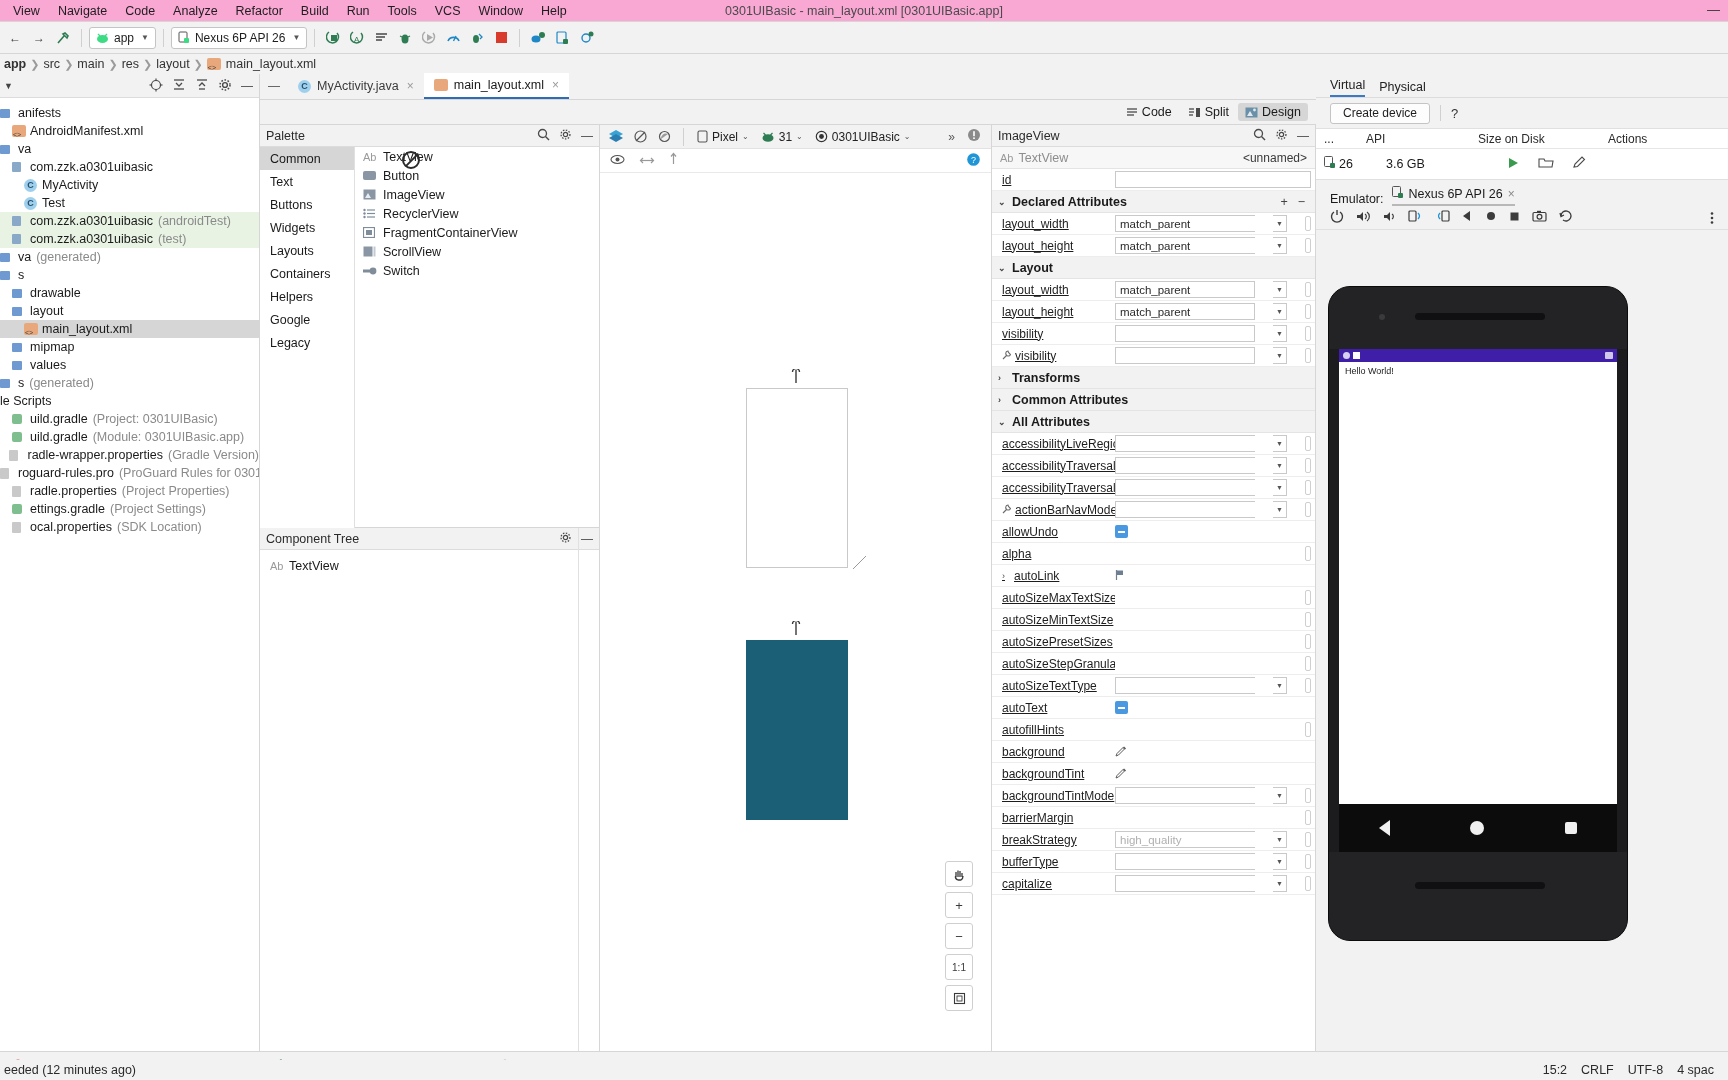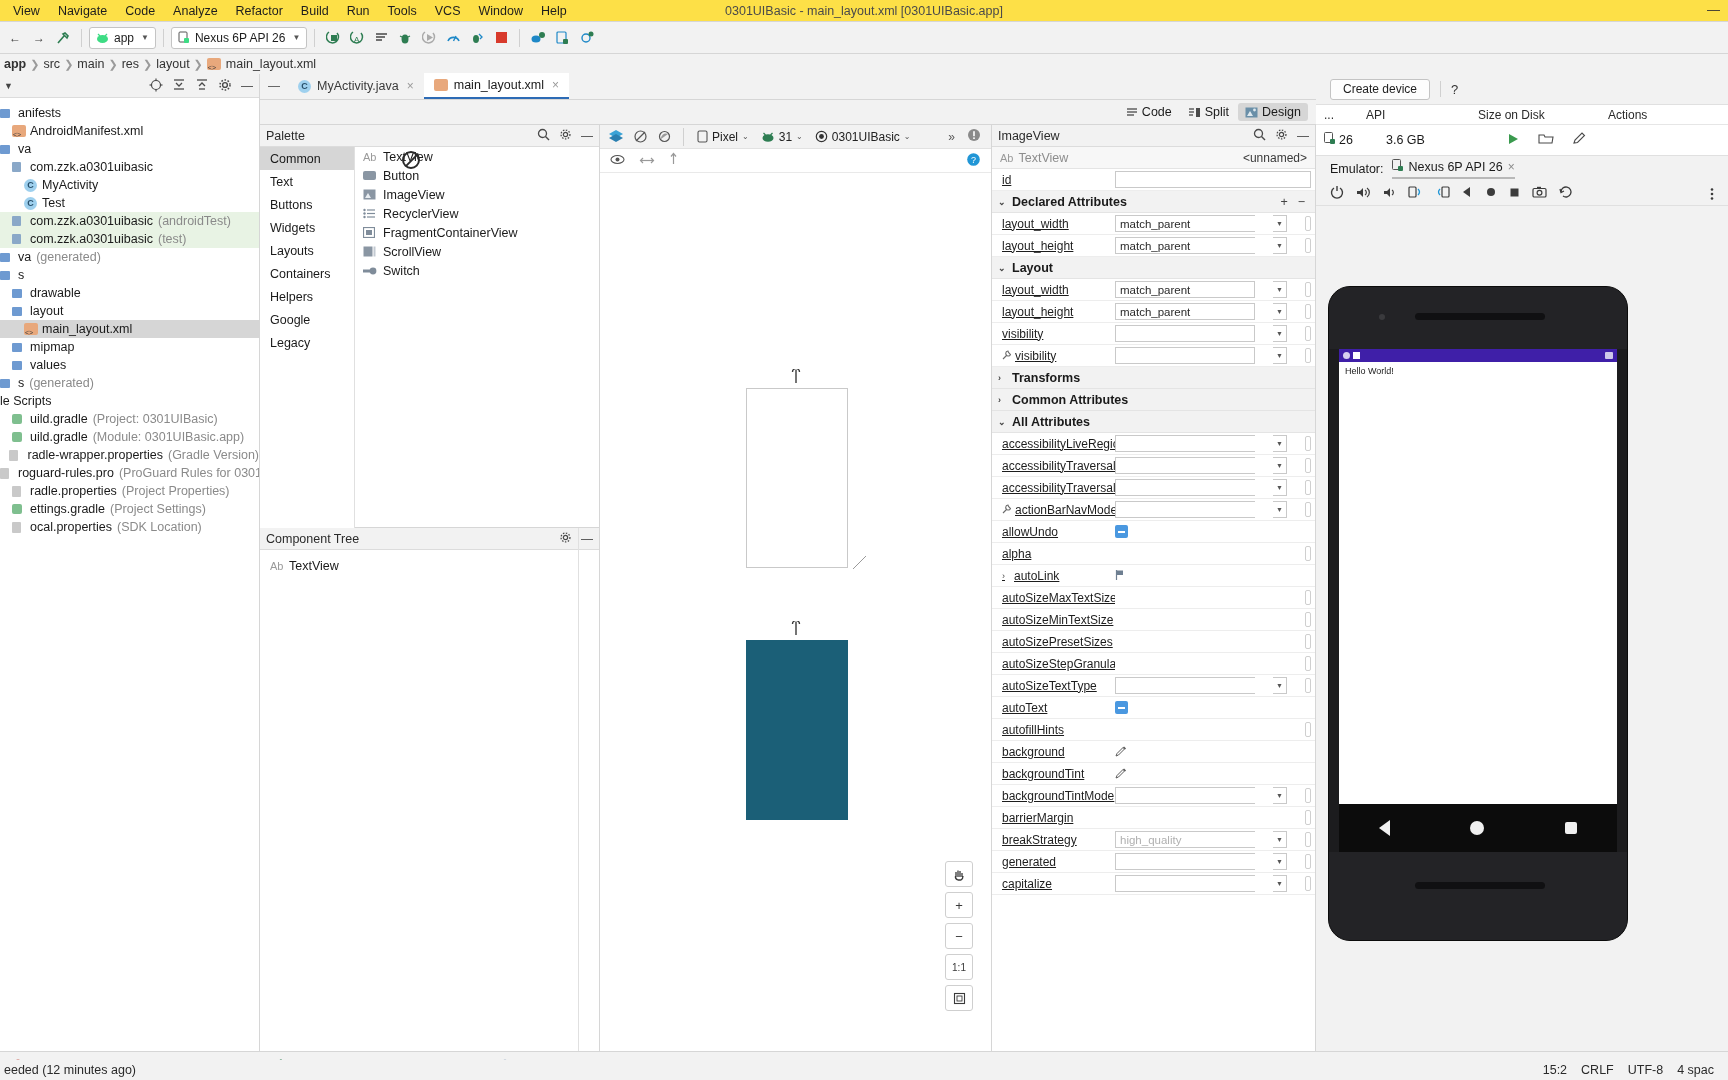--- a/index.html
+++ b/index.html
@@ -9,21 +9,21 @@
     font-size: 12px;
     color: #1a1a1a;
     background: #f2f2f2;
     -webkit-font-smoothing: antialiased;
   }
   .app { position:relative; width:1728px; height:1080px; background:#f2f2f2; }
 
   
   .titlebar {
     position:absolute; left:0; top:0; width:1728px; height:22px;
-    background:#fde047; border-bottom:1px solid #d6d6d6;
+    background:#f9a8d4; border-bottom:1px solid #d6d6d6;
     display:flex; align-items:center;
   }
   .menu { display:flex; align-items:center; padding-left:4px; }
   .menu-item { padding:2px 9px; font-size:12.5px; color:#1d1d1d; cursor:default; white-space:nowrap;}
   .win-title { position:absolute; left:0; right:0; text-align:center; font-size:12.5px; color:#4a4a4a; pointer-events:none;}
   .win-ctl { position:absolute; right:8px; top:2px; display:flex; gap:14px; color:#333; font-size:13px;}
 
   
   .toolbar {
     position:absolute; left:0; top:22px; width:1728px; height:32px;
@@ -163,21 +163,21 @@
   .dm-tab.sel{border-bottom:2px solid #3b79c4;}
   .dm-actions{height:30px;display:flex;align-items:center;gap:10px;padding:0 14px;}
   .btn{height:21px;border:1px solid #c4c4c4;background:#fdfdfd;border-radius:3px;padding:0 12px;
        display:flex;align-items:center;font-size:12px;color:#1d1d1d;}
   .dm-sep{width:1px;height:16px;background:#d0d0d0;}
   .help-q{font-size:13px;color:#333;}
   .dm-table{background:#fff;border-top:1px solid #e0e0e0;border-bottom:1px solid #e0e0e0;}
   .dm-thead{height:20px;display:flex;align-items:center;font-size:12px;color:#2a2a2a;background:#fff;border-bottom:1px solid #e6e6e6;}
   .dm-th{padding-left:8px;}
   .dm-row{height:30px;display:flex;align-items:center;font-size:12.5px;}
-  .dm-emu{height:26px;display:flex;align-items:center;gap:8px;padding:0 14px;font-size:12.5px;}
+  .dm-emu{height:26px;display:flex;align-items:flex-end;gap:8px;padding:0 14px;font-size:12.5px;}
   .emu-tab{display:flex;align-items:center;gap:5px;padding-bottom:2px;border-bottom:2px solid #b8b8b8;}
   .emu-x{color:#8a8a8a;font-size:12px;}
   .emu-tb{height:24px;display:flex;align-items:center;gap:12px;padding:0 14px;color:#3c3c3c;font-size:13px;
           border-bottom:1px solid #e0e0e0;}
   .phone{position:absolute;left:12px;top:212px;width:300px;height:655px;background:#1c1c1e;
          border-radius:22px;border:1px solid #0b0b0b;overflow:hidden;}
   .phone-top{height:62px;background:#232326;position:relative;}
   .phone-speaker{position:absolute;left:86px;top:26px;width:130px;height:7px;background:#101012;border-radius:4px;}
   .phone-cam{position:absolute;left:50px;top:27px;width:6px;height:6px;border-radius:50%;background:#3a3a3d;}
   .phone-screen{position:absolute;left:10px;top:62px;right:10px;height:455px;background:#fff;}
@@ -1161,21 +1161,21 @@
             <span>breakStrategy</span>
           </div>
           <div class="aval">
             <div class="afield ph" style="border-right: none;">high_quality</div>
             <span class="acaret">▼</span>
             <span class="abar"></span>
           </div>
         </div>
         <div class="arow">
           <div class="aname">
-            <span>generated</span>
+            <span>bufferType</span>
           </div>
           <div class="aval">
             <div class="afield" style="border-right: none;"></div>
             <span class="acaret">▼</span>
             <span class="abar"></span>
           </div>
         </div>
         <div class="arow">
           <div class="aname">
             <span>capitalize</span>
@@ -1183,20 +1183,24 @@
           <div class="aval">
             <div class="afield" style="border-right: none;"></div>
             <span class="acaret">▼</span>
             <span class="abar"></span>
           </div>
         </div>
       </div>
   </div>
 
   <div class="devmgr">
+    <div class="dm-tabs" id="dmtabs">
+        <div class="dm-tab sel">Virtual</div>
+        <div class="dm-tab">Physical</div>
+      </div>
     <div class="dm-actions">
       <div class="btn">Create device</div>
       <div class="dm-sep"></div>
       <div class="help-q">?</div>
     </div>
     <div class="dm-table">
       <div class="dm-thead" id="dmcols">
           <div class="dm-th" style="width: 42px;">...</div>
           <div class="dm-th" style="width: 112px;">API</div>
           <div class="dm-th" style="width: 130px;">Size on Disk</div>

